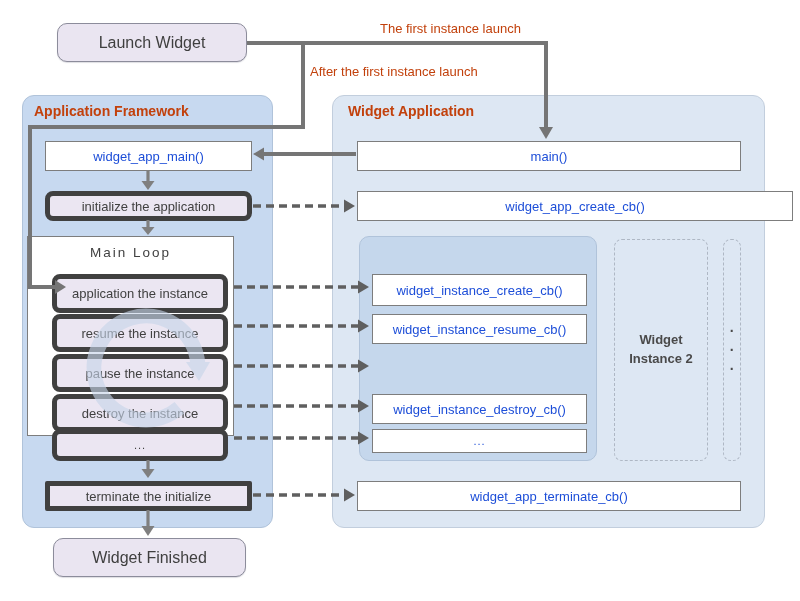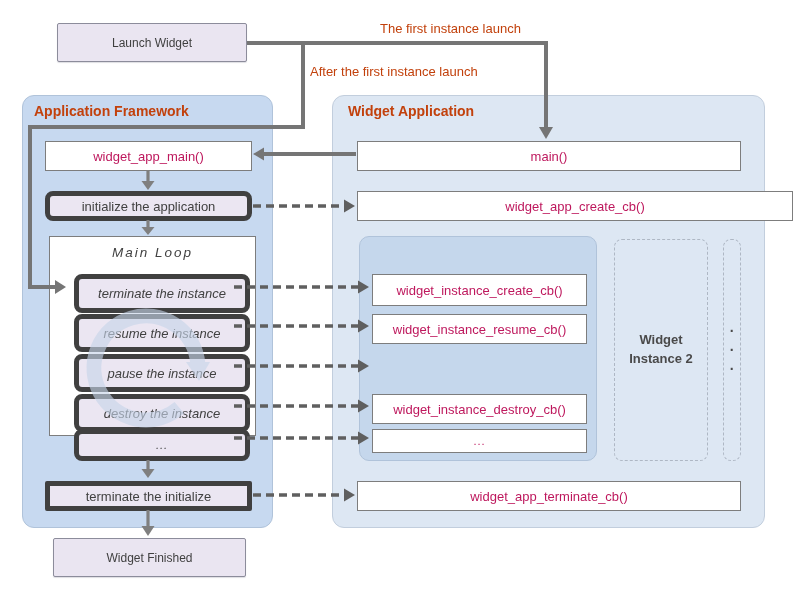--- a/index.html
+++ b/index.html
@@ -3,57 +3,57 @@
 <meta charset="utf-8">
 <style>
   html,body{margin:0;padding:0;background:#fff;}
   .canvas{
     position:relative;width:800px;height:601px;background:#ffffff;
     font-family:"Liberation Sans",sans-serif;color:#3f3f3f;overflow:hidden;
   }
   .abs{position:absolute;box-sizing:border-box;}
   
   .terminal{
-    background:#eae5f1;border:1px solid #8c8c9b;border-radius:2px;
+    background:#eae5f1;border:1px solid #8c8c9b;border-radius:10px;
     display:flex;align-items:center;justify-content:center;
-    font-size:12px;color:#3f3f3f;z-index:2;
+    font-size:16px;color:#3f3f3f;z-index:2;
     box-shadow:0 1px 1px rgba(120,120,140,.25);
   }
   .launch{left:57px;top:23px;width:190px;height:39px;}
   .finished{left:53px;top:538px;width:193px;height:39px;}
   
   .edge-label{font-size:13px;color:#c2410c;white-space:nowrap;z-index:3;}
   .lbl-first{left:380px;top:21px;}
   .lbl-after{left:310px;top:64px;}
   
   .panel{border-radius:12px;z-index:1;}
   .fw-panel{left:22px;top:95px;width:251px;height:433px;background:#c7d9f0;border:1px solid #b0c3da;}
   .wa-panel{left:332px;top:95px;width:433px;height:433px;background:#dde7f3;border:1px solid #c2cedd;}
   .panel-title{position:absolute;left:11px;top:7px;font-size:14px;font-weight:bold;color:#c2410c;}
   .wa-panel .panel-title{left:15px;}
   
   .white-box{
     background:#ffffff;border:1px solid #7d7d7d;
     display:flex;align-items:center;justify-content:center;
-    font-size:13px;color:#be185d;
+    font-size:13px;color:#1d4ed8;
   }
   .b-appmain{left:22px;top:45px;width:207px;height:30px;}
   .b-main{left:24px;top:45px;width:384px;height:30px;}
   .b-createcb{left:24px;top:95px;width:436px;height:30px;}
   .b-terminatecb{left:24px;top:385px;width:384px;height:30px;}
   
   .lav{
     background:#ebe6f2;border:5px solid #404040;border-radius:8px;
     display:flex;align-items:center;justify-content:center;
     font-size:13px;color:#414141;
   }
   .b-initapp{left:22px;top:95px;width:207px;height:30px;}
   .b-termapp{left:22px;top:385px;width:207px;height:30px;border-radius:2px;}
   
-  .main-loop{left:26px;top:140px;width:207px;height:200px;background:#fff;border:1px solid #7d7d7d;font-style:italic;}
+  .main-loop{left:4px;top:140px;width:207px;height:200px;background:#fff;border:1px solid #7d7d7d;}
   .main-loop .loop-title{position:absolute;left:0;right:0;top:8px;text-align:center;font-size:13.5px;color:#414141;letter-spacing:2px;}
   .loop-item{position:absolute;left:24px;width:166px;height:29px;}
   .li0{top:37px;} .li1{top:77px;height:28px;} .li2{top:117px;height:28px;} .li3{top:157px;height:28px;}
   .li4{top:192px;height:22px;font-size:11px;letter-spacing:1px;}
   
   .wi1{left:26px;top:140px;width:238px;height:225px;background:#c5d7ec;border:1px solid #b0c3da;border-radius:10px;}
   .wi1-title{position:absolute;left:12px;top:8px;font-size:13px;font-weight:bold;color:#3a3a3a;margin-top:45px;}
   .cb-item{position:absolute;left:12px;width:213px;height:30px;font-size:13px;}
   .cb0{top:37px;} .cb1{top:77px;height:28px;} .cb2{top:117px;height:28px;} .cb3{top:157px;height:28px;}
   .cb4{top:192px;height:22px;font-size:11px;letter-spacing:1px;}
@@ -85,21 +85,21 @@
       <span>widget_app_main()</span>
     </div>
 
     <div class="abs lav b-initapp">
       <span>initialize the application</span>
     </div>
 
     <div class="abs main-loop">
       <div class="loop-title">Main Loop</div>
       <div class="lav loop-item li0">
-          <span>terminate the instance</span>
+          <span>application the instance</span>
         </div>
       <div class="lav loop-item li1">
           <span>resume the instance</span>
         </div>
       <div class="lav loop-item li2">
           <span>pause the instance</span>
         </div>
       <div class="lav loop-item li3">
           <span>destroy the instance</span>
         </div>

